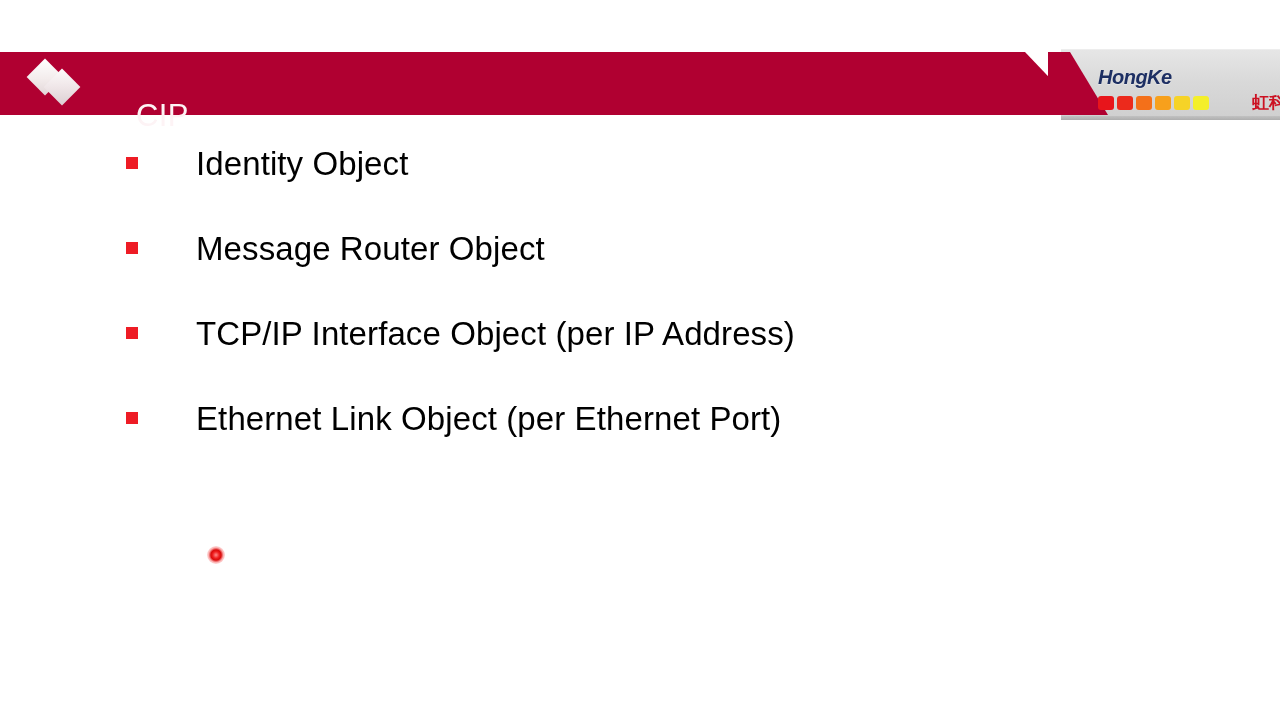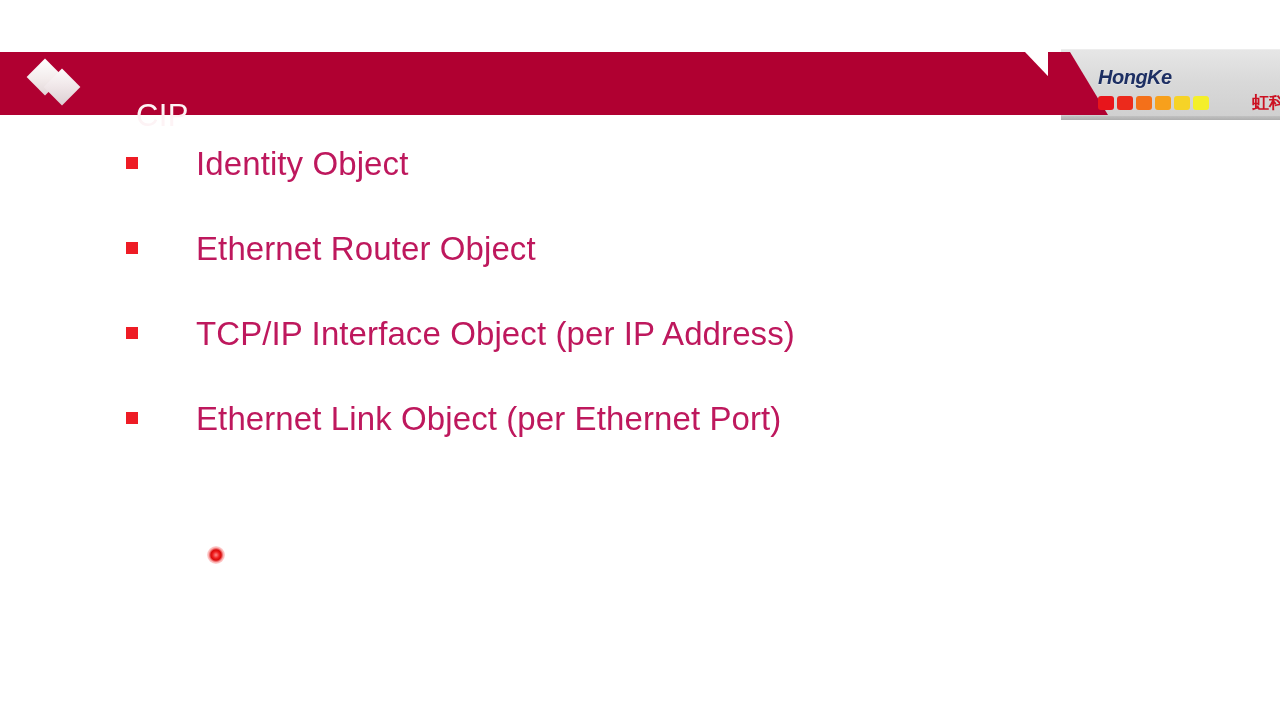--- a/index.html
+++ b/index.html
@@ -166,21 +166,21 @@
     width: 12px;
     height: 12px;
     background: #ee1c25;
   }
   .bullet-text {
     position: absolute;
     left: 196px;
     top: 6px;
     font-size: 33px;
     line-height: 60px;
-    color: #be185d;
+    color: #000000;
     font-weight: 400;
     white-space: nowrap;
     letter-spacing: 0.1px;
   }
 
   
   .bullet-row.highlight .bullet-text {
     left: 196px;
     top: 8px;
     color: #ffffff;
@@ -252,21 +252,21 @@
   <div class="bullet-list">
 
 
     <div class="bullet-row">
       <div class="bullet-mark"></div>
       <div class="bullet-text">Identity Object</div>
     </div>
 
     <div class="bullet-row">
       <div class="bullet-mark"></div>
-      <div class="bullet-text">Ethernet Router Object</div>
+      <div class="bullet-text">Message Router Object</div>
     </div>
 
     <div class="bullet-row">
       <div class="bullet-mark"></div>
       <div class="bullet-text">TCP/IP Interface Object (per IP Address)</div>
     </div>
 
     <div class="bullet-row">
       <div class="bullet-mark"></div>
       <div class="bullet-text">Ethernet Link Object (per Ethernet Port)</div>

